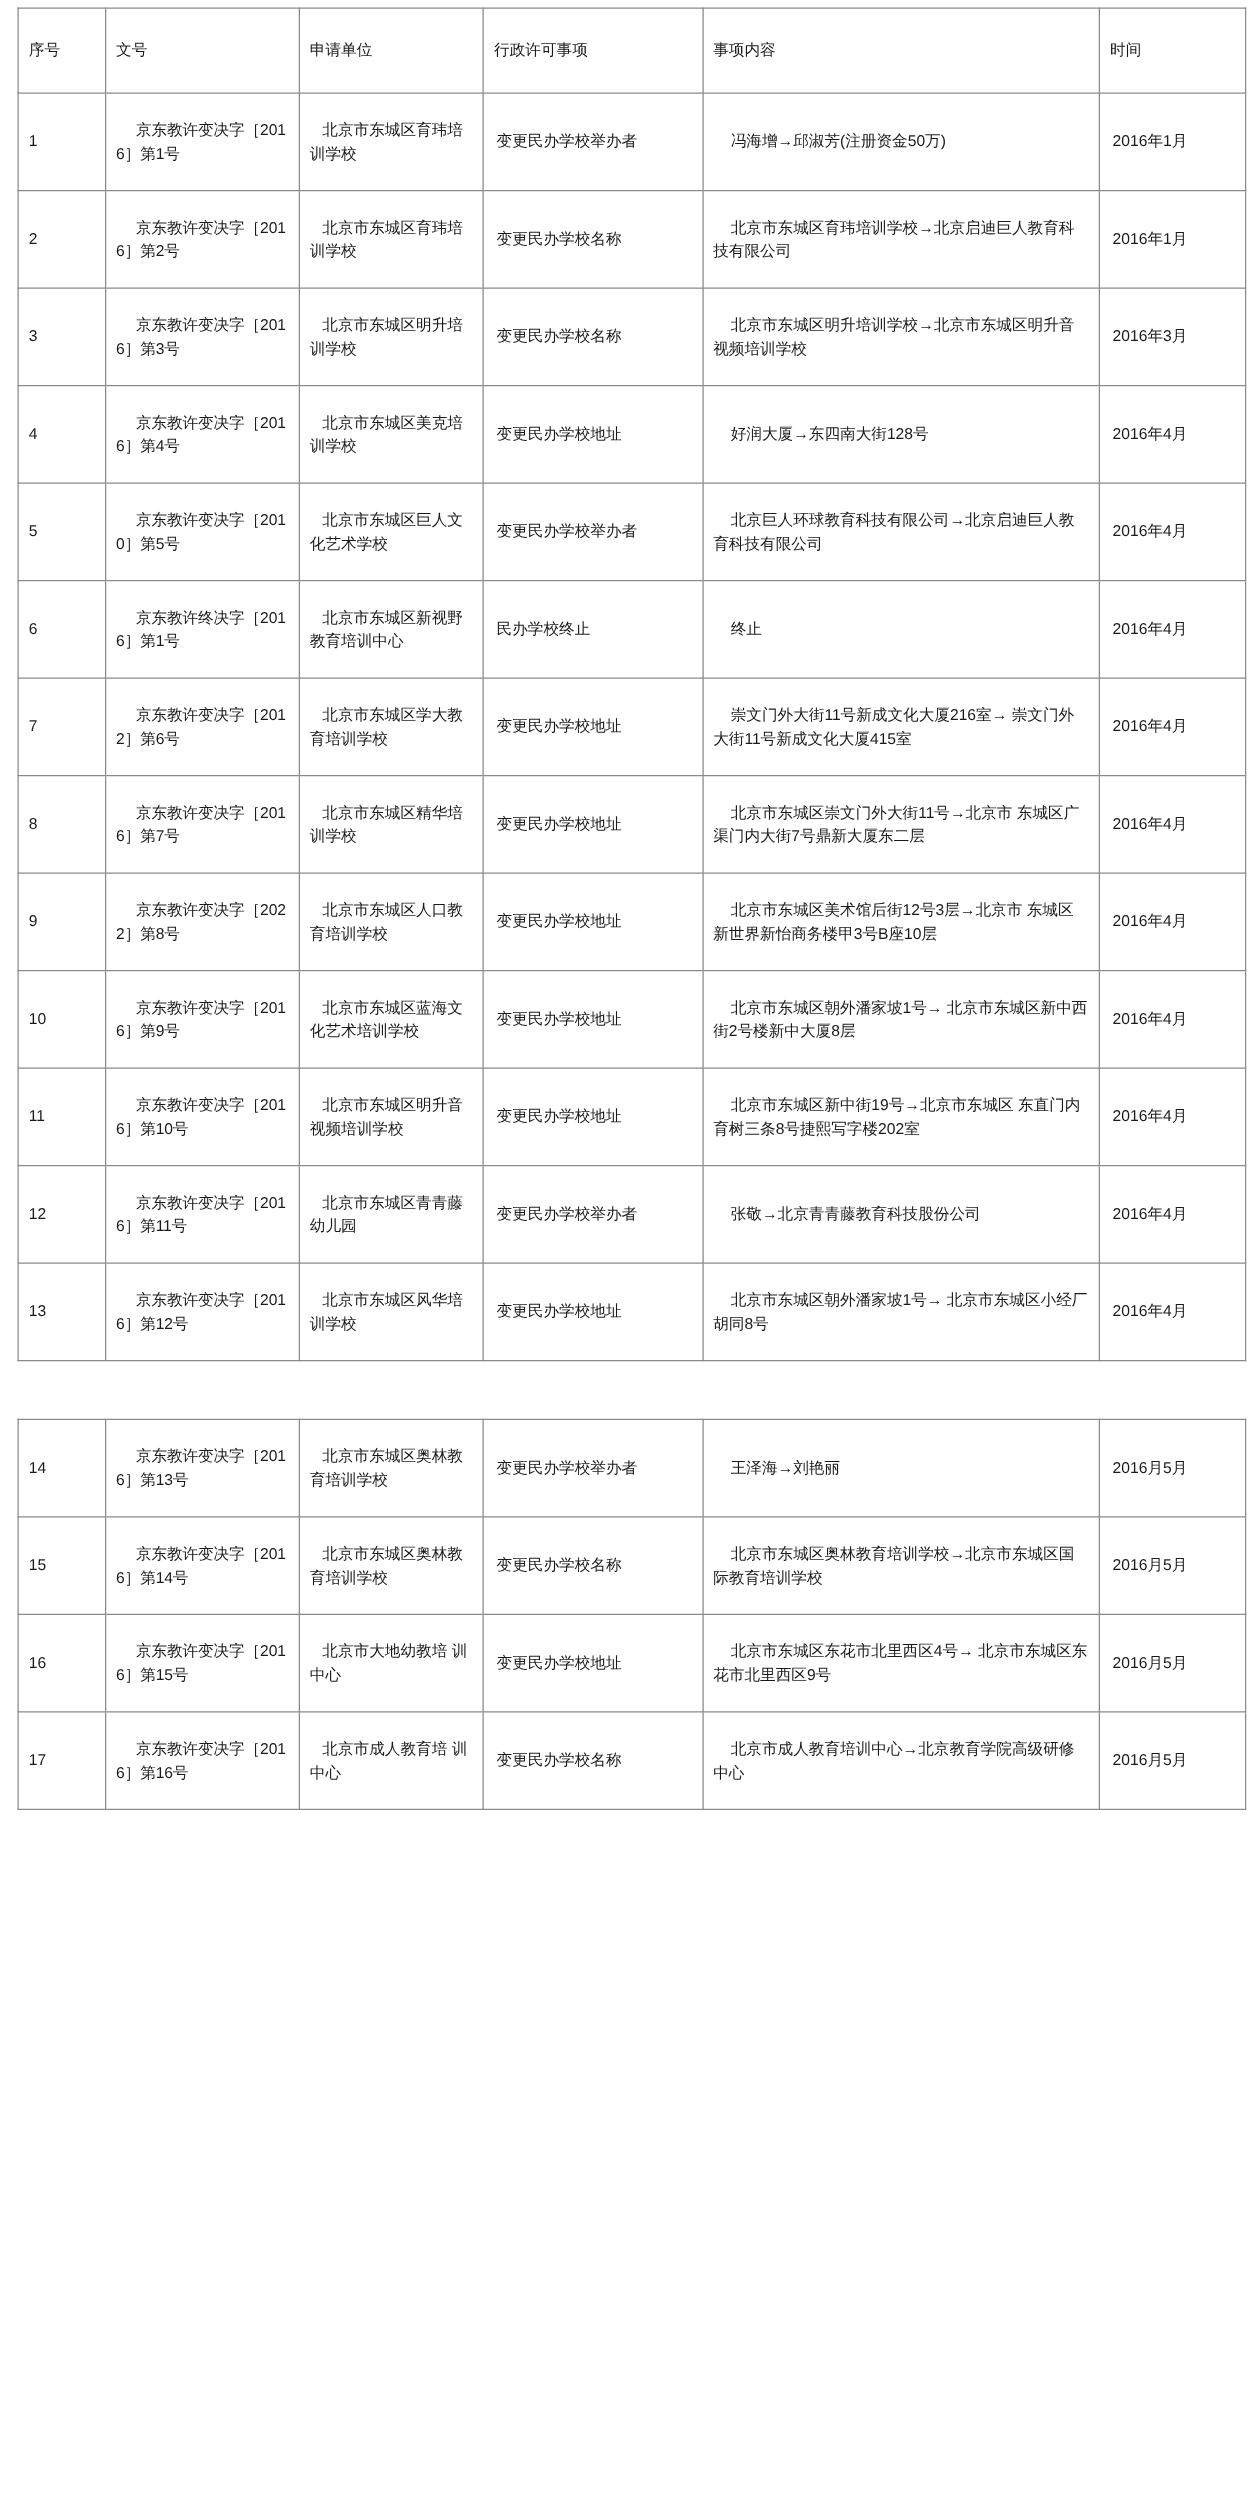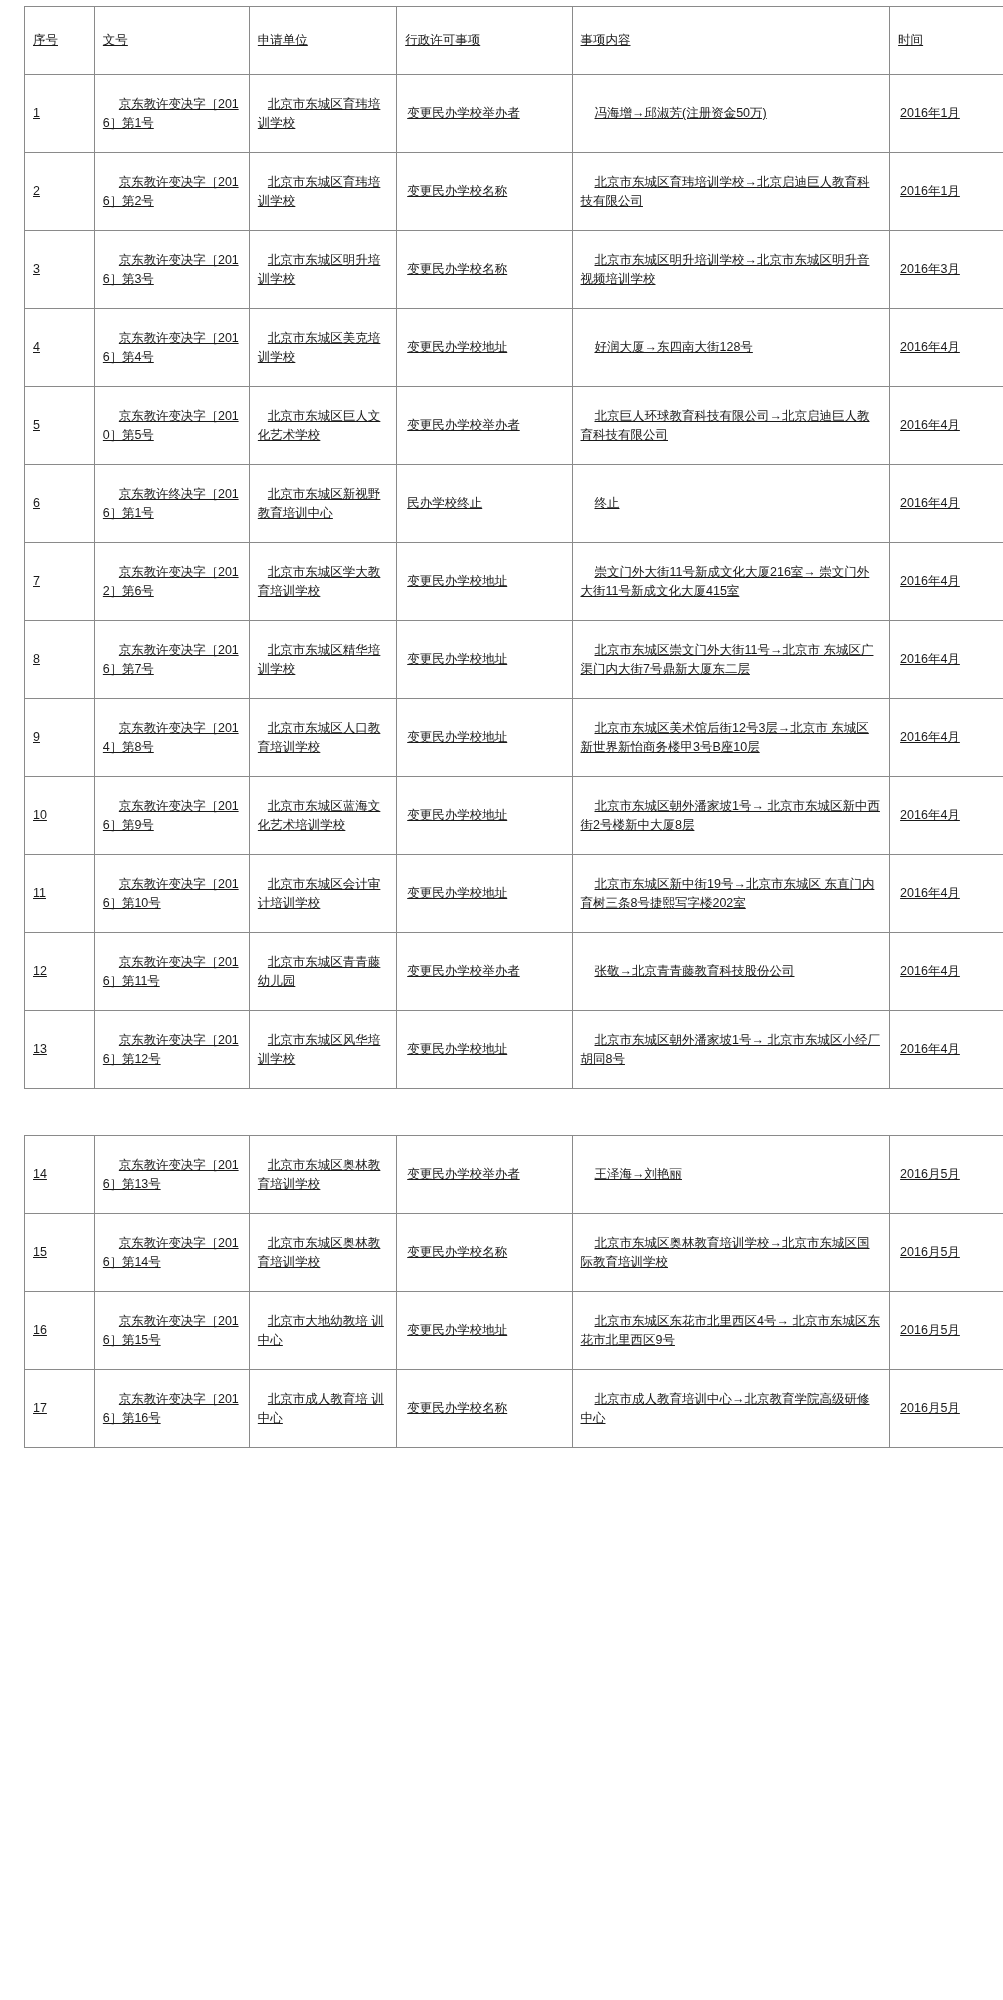--- a/index.html
+++ b/index.html
@@ -9,22 +9,21 @@
   }
   body {
     width: 1003px;
     font-family: "Liberation Sans", "DejaVu Sans", sans-serif;
     color: #1a1a1a;
     -webkit-font-smoothing: antialiased;
   }
   .page {
     width: 1003px;
     box-sizing: border-box;
-    padding: 6px 10px 10px 24px;
-    text-decoration: underline;
+    padding: 6px 10px 10px 14px;
   }
   table.permit-table {
     width: 983px;
     border-collapse: collapse;
     table-layout: fixed;
     border: 1px solid #808080;
     background: #ffffff;
   }
   table.permit-table td,
   table.permit-table th {
@@ -170,38 +169,38 @@
       <tr>
         <td class="seq">8</td>
         <td class="doc">京东教许变决字［2016］第7号</td>
         <td class="unit">北京市东城区精华培训学校</td>
         <td class="item">变更民办学校地址</td>
         <td class="cont">北京市东城区崇文门外大街11号→北京市 东城区广渠门内大街7号鼎新大厦东二层</td>
         <td class="time">2016年4月</td>
       </tr>
       <tr>
         <td class="seq">9</td>
-        <td class="doc">京东教许变决字［2014］第8号</td>
+        <td class="doc">京东教许变决字［2022］第8号</td>
         <td class="unit">北京市东城区人口教育培训学校</td>
         <td class="item">变更民办学校地址</td>
         <td class="cont">北京市东城区美术馆后街12号3层→北京市 东城区新世界新怡商务楼甲3号B座10层</td>
         <td class="time">2016年4月</td>
       </tr>
       <tr>
         <td class="seq">10</td>
         <td class="doc">京东教许变决字［2016］第9号</td>
         <td class="unit">北京市东城区蓝海文化艺术培训学校</td>
         <td class="item">变更民办学校地址</td>
         <td class="cont">北京市东城区朝外潘家坡1号→ 北京市东城区新中西街2号楼新中大厦8层</td>
         <td class="time">2016年4月</td>
       </tr>
       <tr>
         <td class="seq">11</td>
         <td class="doc">京东教许变决字［2016］第10号</td>
-        <td class="unit">北京市东城区会计审计培训学校</td>
+        <td class="unit">北京市东城区明升音视频培训学校</td>
         <td class="item">变更民办学校地址</td>
         <td class="cont">北京市东城区新中街19号→北京市东城区 东直门内育树三条8号捷熙写字楼202室</td>
         <td class="time">2016年4月</td>
       </tr>
       <tr>
         <td class="seq">12</td>
         <td class="doc">京东教许变决字［2016］第11号</td>
         <td class="unit">北京市东城区青青藤幼儿园</td>
         <td class="item">变更民办学校举办者</td>
         <td class="cont">张敬→北京青青藤教育科技股份公司</td>

